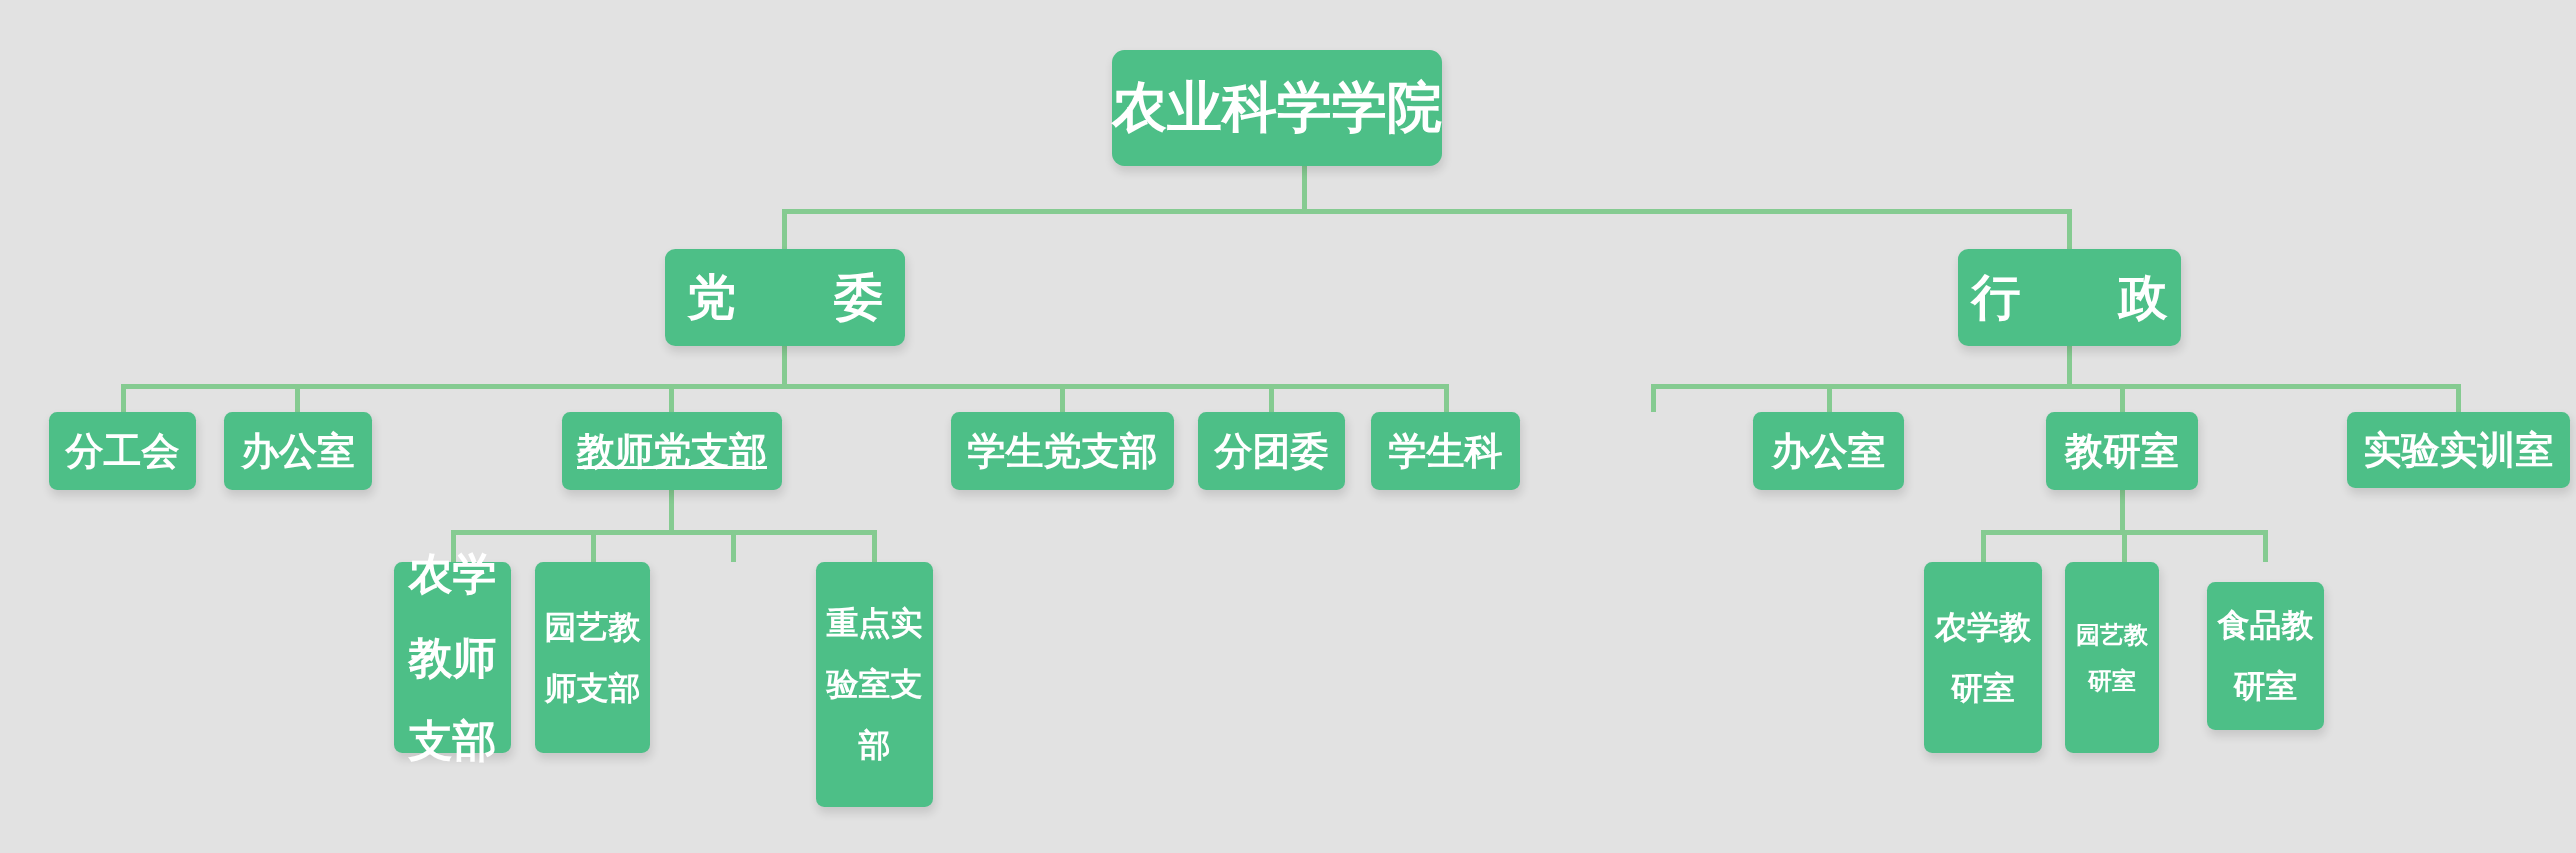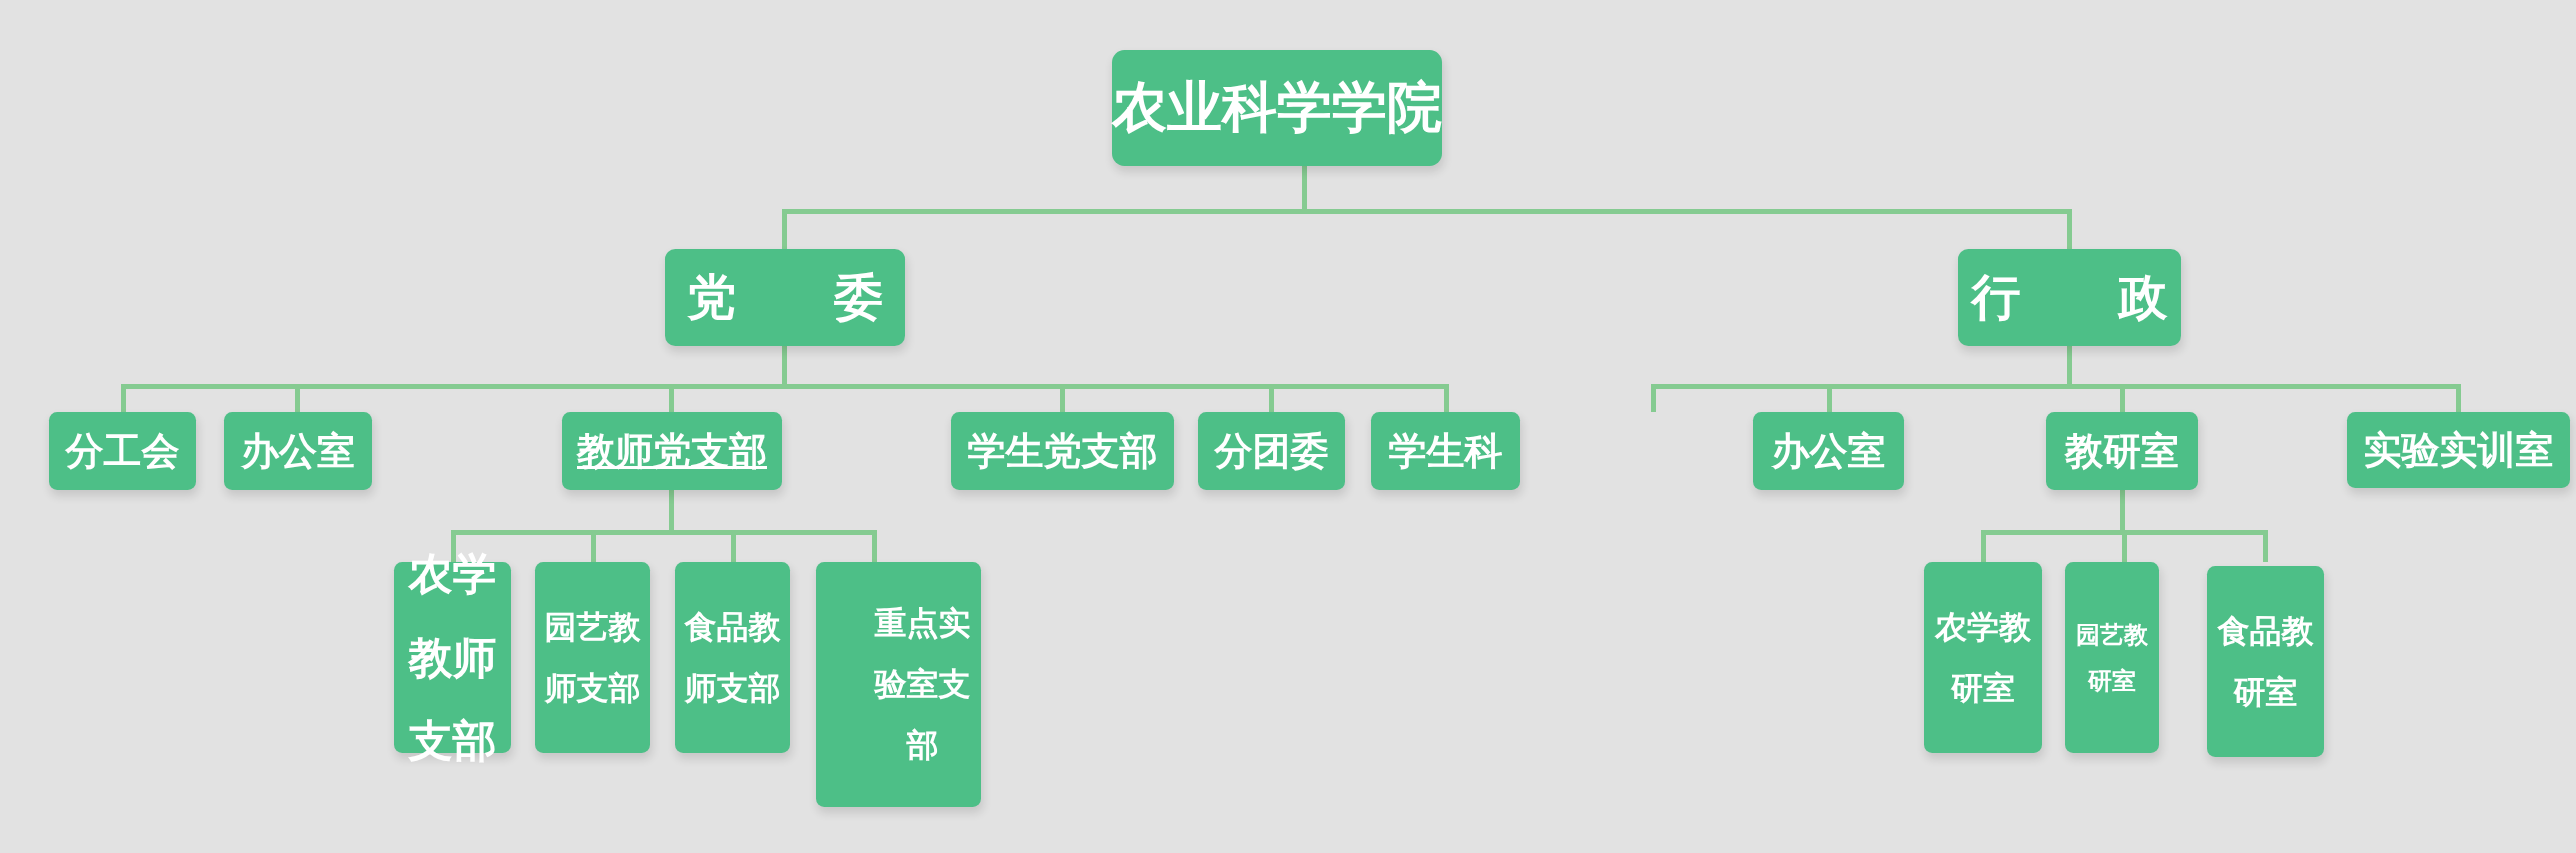--- a/index.html
+++ b/index.html
@@ -89,21 +89,20 @@
   <div class="node" style="left:951px;top:412px;width:223px;height:78px;font-size:38px;">学生党支部</div>
   <div class="node" style="left:1198px;top:412px;width:147px;height:78px;font-size:38px;">分团委</div>
   <div class="node" style="left:1371px;top:412px;width:149px;height:78px;font-size:38px;">学生科</div>
 
   <div class="node" style="left:1753px;top:412px;width:151px;height:78px;font-size:38px;">办公室</div>
   <div class="node" style="left:2046px;top:412px;width:152px;height:78px;font-size:38px;">教研室</div>
   <div class="node" style="left:2347px;top:412px;width:223px;height:76px;font-size:38px;">实验实训室</div>
 
   <div class="node wrap" style="left:394px;top:562px;width:117px;height:191px;font-size:44px;">农学教师支部</div>
   <div class="node wrap" style="left:535px;top:562px;width:115px;height:191px;font-size:32px;">园艺教师支部</div>
-  <div class="node wrap" style="left:675px;top:562px;width:115px;height:191px;font-size:32px;">食品教师支部</div>
-  <div class="node wrap" style="left:816px;top:562px;width:117px;height:245px;font-size:32px;padding-left:48px;">重点实验室支部</div>
+  <div class="node wrap" style="left:816px;top:562px;width:117px;height:245px;font-size:32px;">重点实验室支部</div>
 
   <div class="node wrap" style="left:1924px;top:562px;width:118px;height:191px;font-size:32px;">农学教研室</div>
   <div class="node wrap" style="left:2065px;top:562px;width:94px;height:191px;font-size:24px;">园艺教研室</div>
-  <div class="node wrap" style="left:2207px;top:566px;width:117px;height:191px;font-size:32px;">食品教研室</div>
+  <div class="node wrap" style="left:2207px;top:582px;width:117px;height:148px;font-size:32px;">食品教研室</div>
 
 </div>
 
 
 </body></html>

